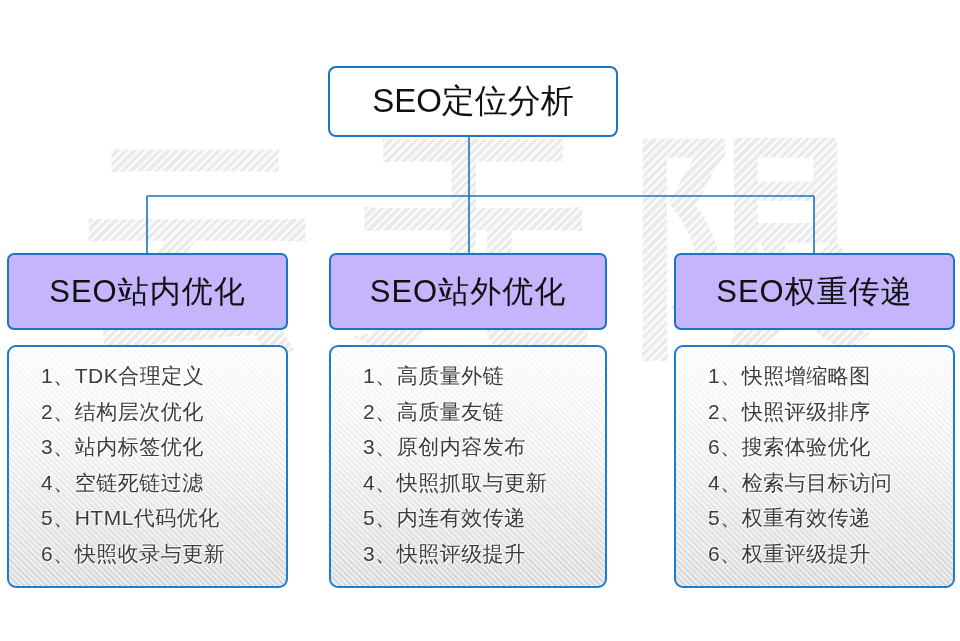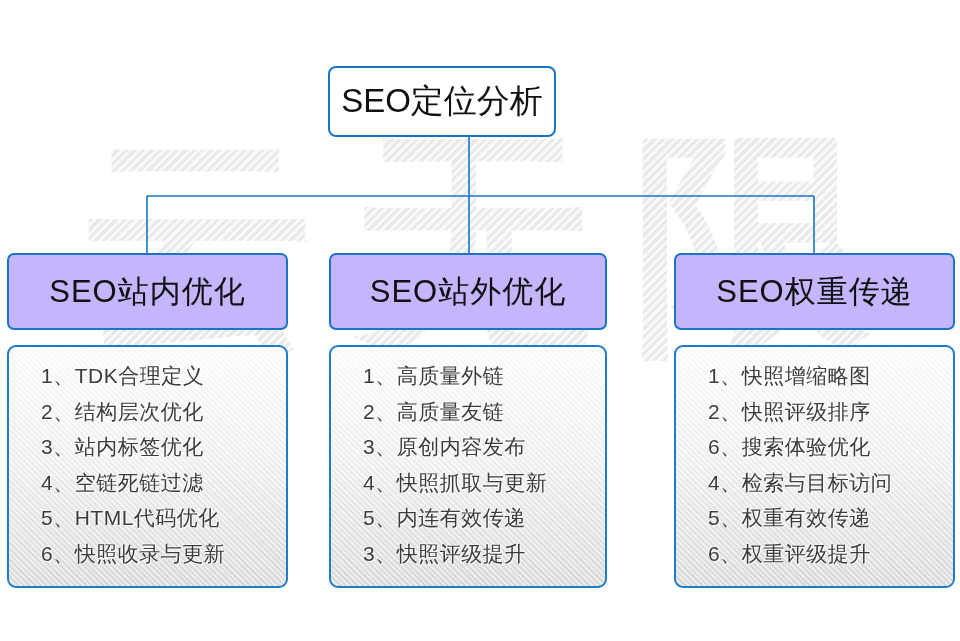--- a/index.html
+++ b/index.html
@@ -18,21 +18,21 @@
   }
   
   .connectors{position:absolute;left:0;top:0;z-index:1;}
   
   .node{
     position:absolute;box-sizing:border-box;background:#ffffff;
     border:2px solid #1b74c4;border-radius:8px;z-index:2;
     display:flex;align-items:center;justify-content:center;
     color:#111111;
   }
-  .root-node{left:328px;top:66px;width:228px;height:71px;font-size:33px;}
+  .root-node{left:328px;top:66px;width:290px;height:71px;font-size:33px;}
   .col{position:absolute;top:253px;z-index:2;}
   .col1{left:7px;width:281px;}
   .col2{left:329px;width:278px;}
   .col3{left:674px;width:281px;}
   .branch-header{
     position:relative;box-sizing:border-box;height:77px;background:#c4b5fd;
     border:2px solid #1b74c4;border-radius:7px;
     display:flex;align-items:center;justify-content:center;
     font-size:31px;color:#111111;letter-spacing:1px;
   }

